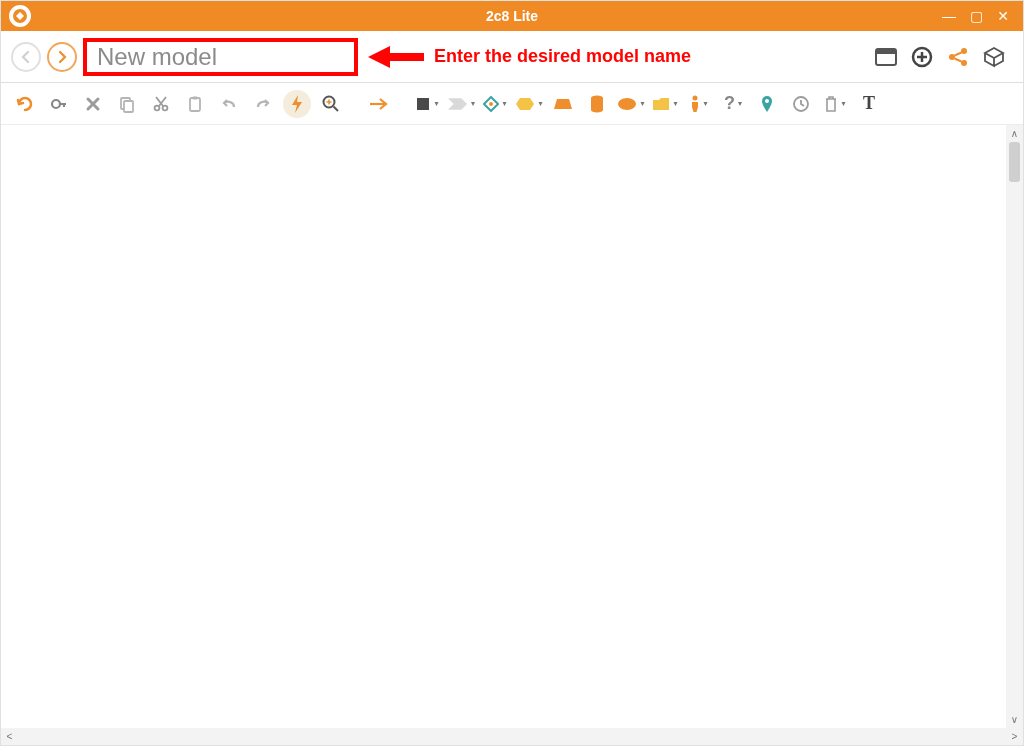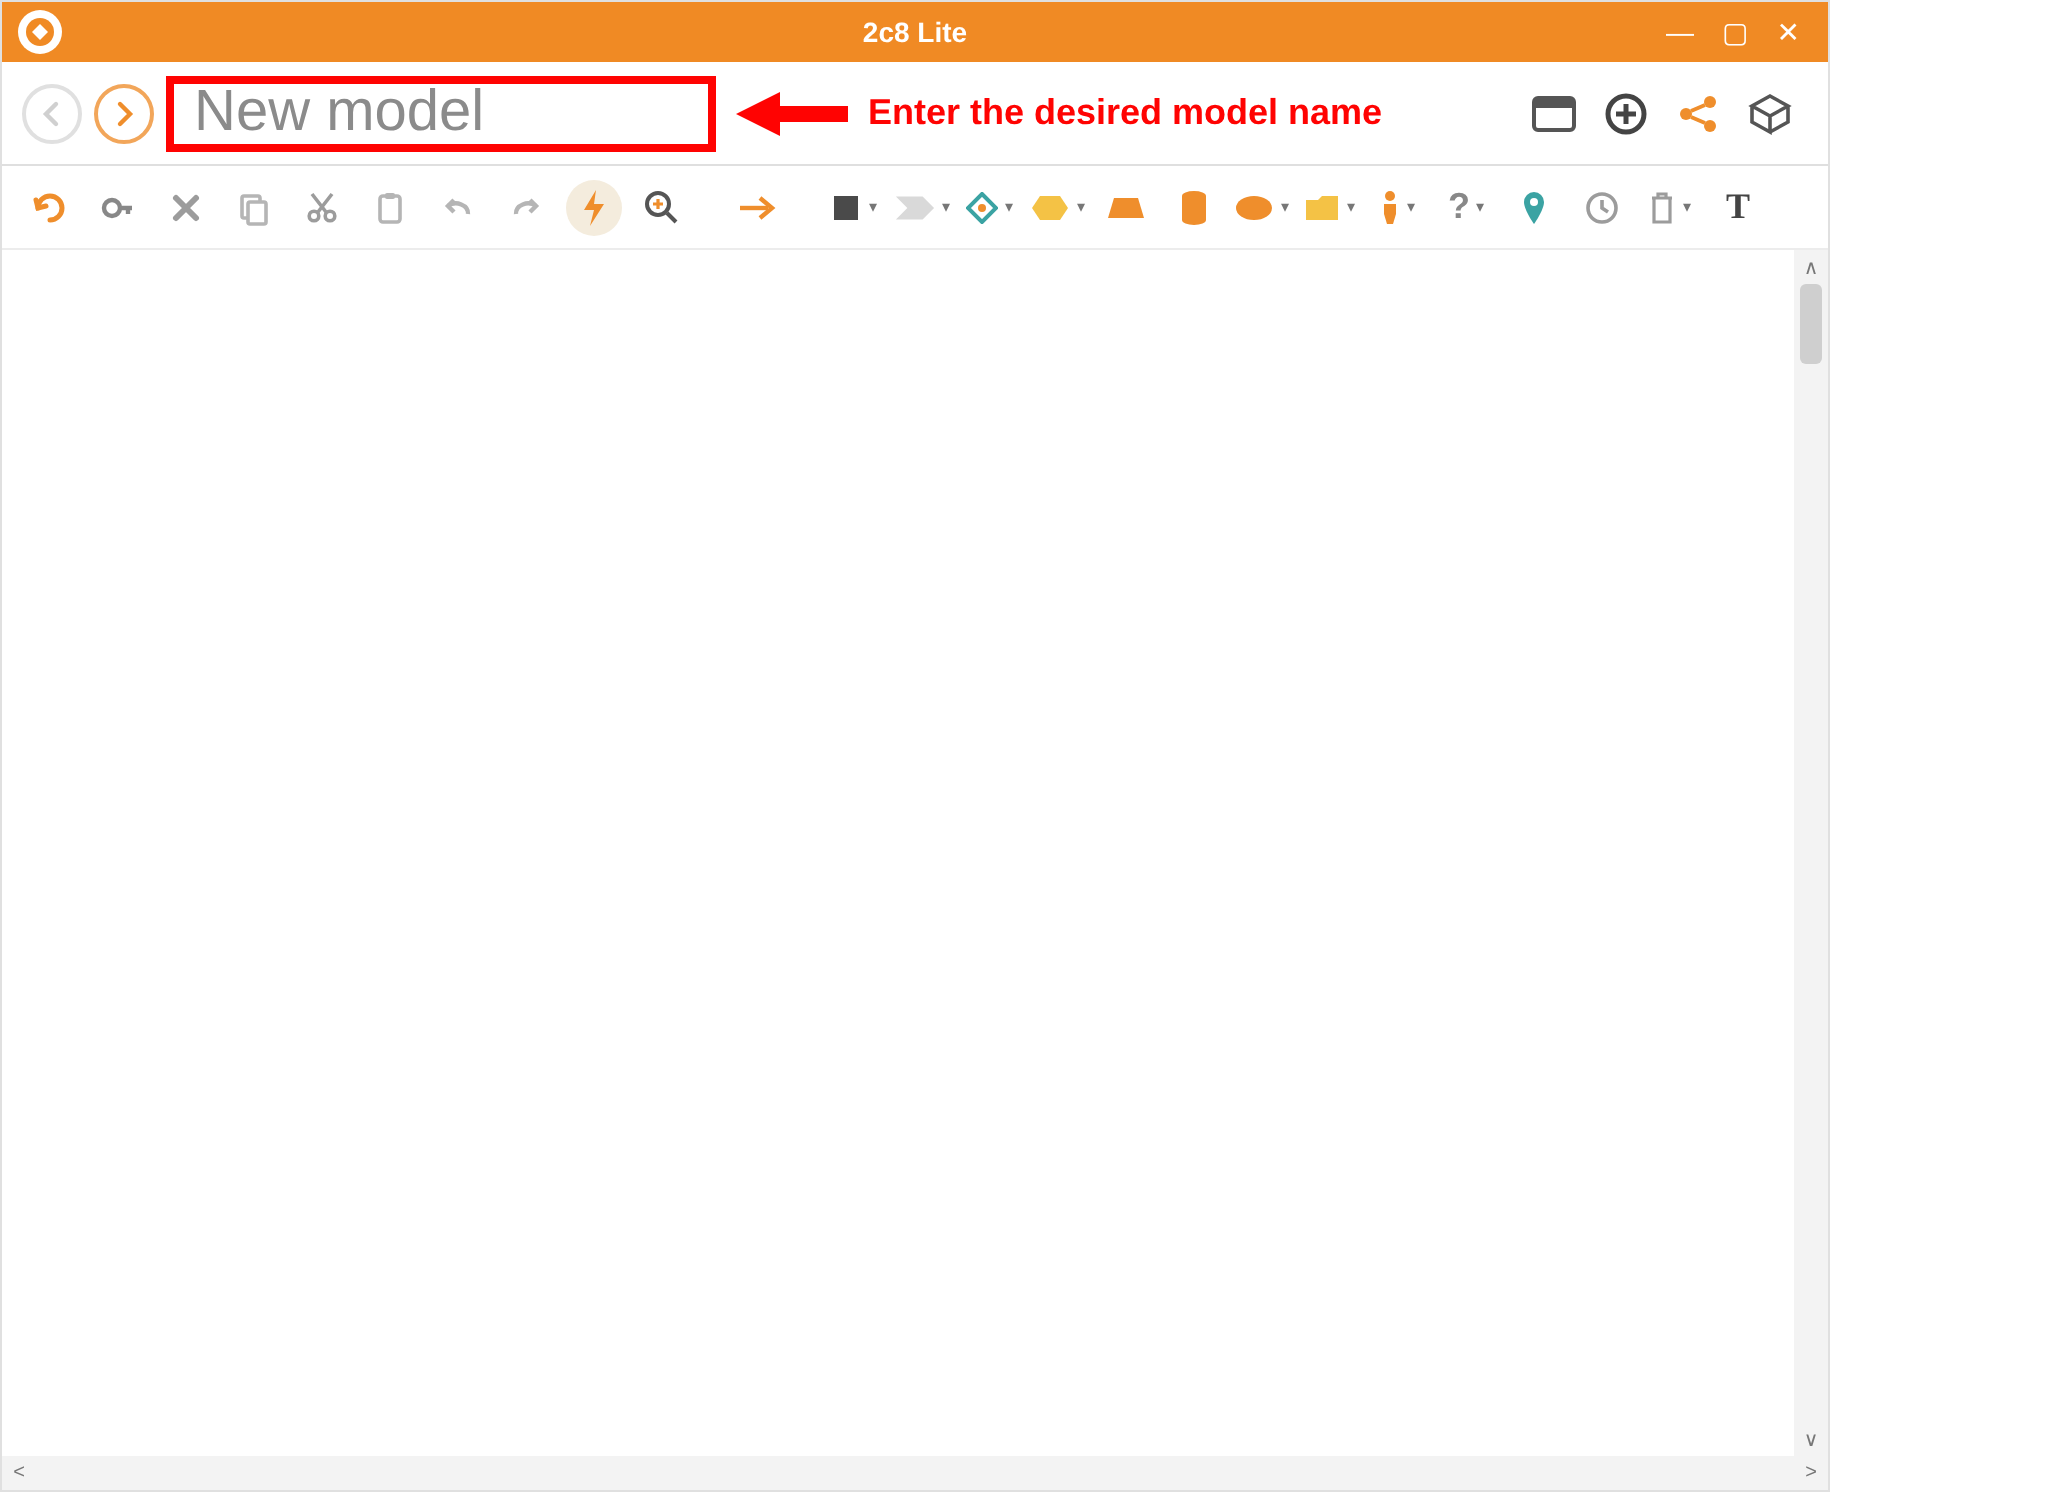--- a/index.html
+++ b/index.html
@@ -1,31 +1,31 @@
 <!DOCTYPE html>
 <html><head>
 <meta charset="utf-8">
 <style>
   * { box-sizing: border-box; margin: 0; padding: 0; }
   html, body { width: 1024px; height: 746px; font-family: Arial, sans-serif; overflow: hidden; background:#fff; }
-  .window { width: 915px; height: 746px; display:flex; flex-direction:column; border:1px solid #e0e0e0; }
+  .window { width: 1024px; height: 746px; display:flex; flex-direction:column; border:1px solid #e0e0e0; }
   
   .titlebar { height:30px; background:#f08a24; display:flex; align-items:center; color:#fff; position:relative; }
   .titlebar .logo { width:22px; height:22px; margin-left:8px; border-radius:50%; background:#fff; display:flex; align-items:center; justify-content:center; }
   .titlebar .logo svg { display:block; }
   .titlebar .title { position:absolute; left:0; right:0; text-align:center; font-size:14px; font-weight:600; pointer-events:none; }
   .titlebar .win-controls { margin-left:auto; display:flex; gap:14px; padding-right:14px; }
   .titlebar .win-controls span { font-size:14px; cursor:pointer; line-height:1; }
   
   .topbar { height:52px; display:flex; align-items:center; padding:0 10px; border-bottom:1px solid #dfdfdf; }
   .nav-arrows { display:flex; gap:6px; margin-right:6px; }
   .circle-btn { width:30px; height:30px; border-radius:50%; border:2px solid #e0e0e0; display:flex; align-items:center; justify-content:center; color:#bdbdbd; cursor:pointer; background:#fff; }
   .circle-btn.active { border-color:#f2a65a; color:#ef8e2c; }
   .name-field-wrap { position:relative; }
-  .name-field { width:275px; height:38px; border:4px solid #ff0302; font-size:29px; color:#8b8b8b; padding:0 10px; outline:none; }
+  .name-field { width:275px; height:38px; border:4px solid #ff0302; font-size:24px; color:#8b8b8b; padding:0 10px; outline:none; }
   .callout { display:flex; align-items:center; margin-left:10px; }
   .callout .arrow-line { display:flex; align-items:center; }
   .callout .arrow-head { width:0; height:0; border-top:11px solid transparent; border-bottom:11px solid transparent; border-right:22px solid #ff0302; }
   .callout .arrow-bar { width:34px; height:8px; background:#ff0302; }
   .callout .text { color:#ff0302; font-size:18px; font-weight:700; margin-left:10px; white-space:nowrap; }
   .topbar .spacer { flex:1; }
   .top-actions { display:flex; align-items:center; gap:10px; padding-right:6px; }
   .top-actions .act { width:26px; height:26px; display:flex; align-items:center; justify-content:center; cursor:pointer; color:#555; }
   
   .toolbar { height:42px; display:flex; align-items:center; padding:0 10px; gap:6px; border-bottom:1px solid #ececec; background:#fff; overflow:hidden; }

